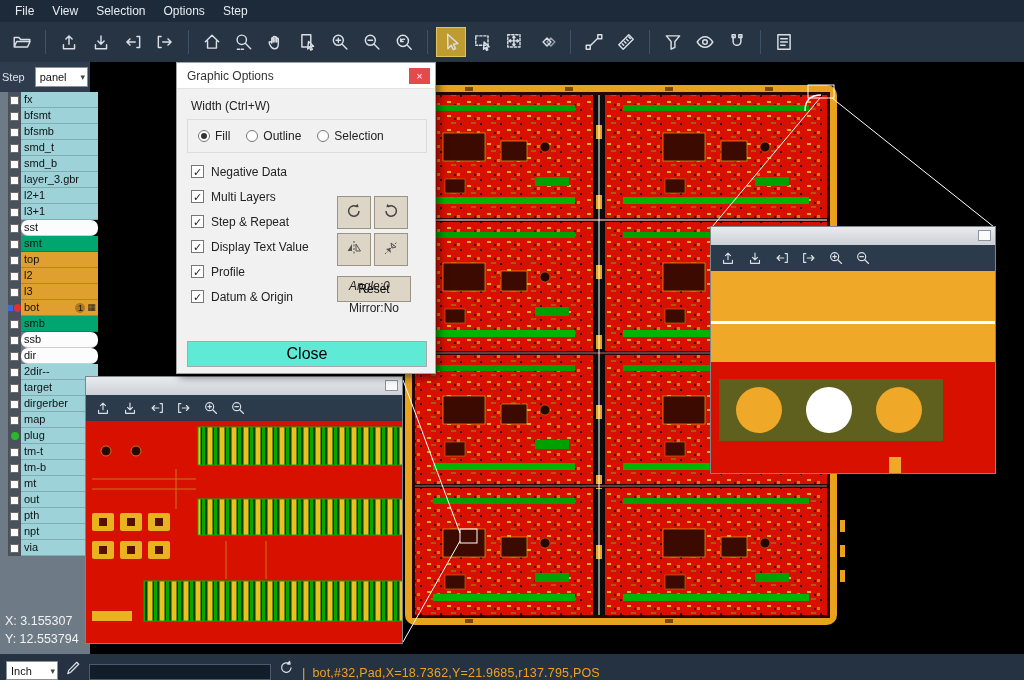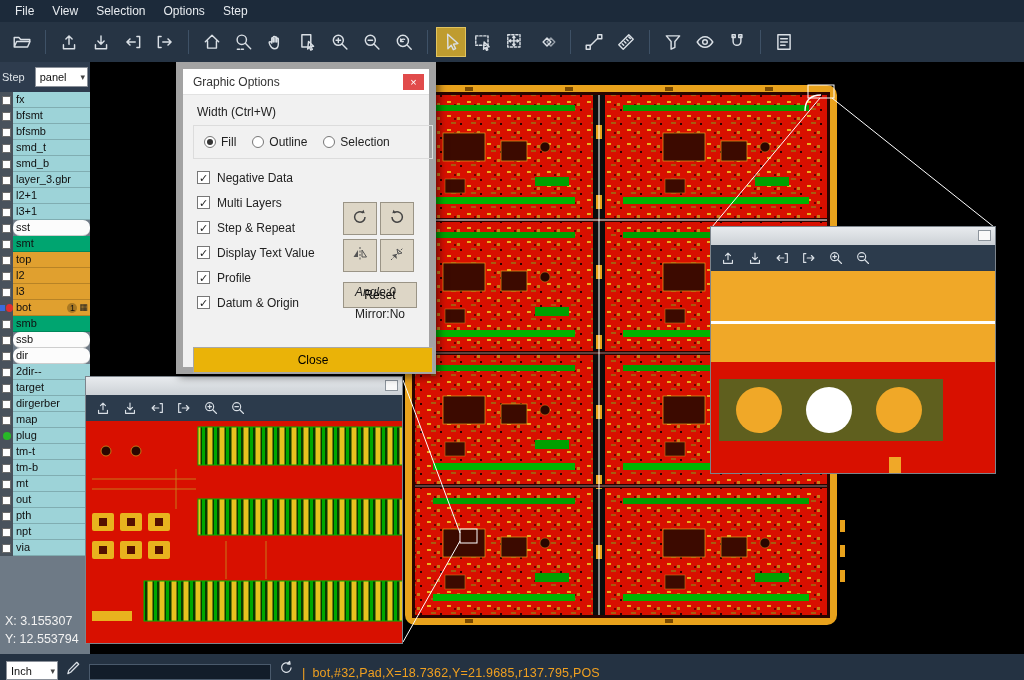--- a/index.html
+++ b/index.html
@@ -24,21 +24,21 @@
               stroke-linecap:round; stroke-linejoin:round; }
 
   
   .sidebar { position:absolute; left:0; top:62px; width:90px; height:592px;
              background:#6e7a86; z-index:10; }
   .step-row { height:30px; background:#2e3c4e; display:flex; align-items:center; padding:0 2px; gap:10px; }
   .step-label { color:#dfe5ea; font-size:11px; }
   .select { background:#fff; border:1px solid #8a9099; height:20px; flex:1; display:flex;
             align-items:center; font-size:11px; color:#111; padding:0 2px 0 4px; justify-content:space-between; }
   .caret { font-size:9px; color:#444; }
-  .layer-list { position:absolute; top:30px; left:0; width:90px; }
+  .layer-list { position:absolute; top:30px; left:8px; width:90px; }
   .layer-row { display:flex; height:16px; }
   .chk-col { width:13px; background:#49525c; display:flex; align-items:center; justify-content:center; gap:1px; }
   .cb { width:9px; height:9px; background:#fff; border:1px solid #6a6a6a; display:inline-block; }
   .mini-sq { width:6px; height:6px; background:#3a6bdc; display:inline-block; }
   .dot { width:8px; height:8px; border-radius:50%; display:inline-block; }
   .dot.red { background:#e03030; } .dot.green { background:#28b828; }
   .layer-name { flex:1; font-size:11px; line-height:15px; color:#101010; padding-left:3px;
                 border-bottom:1px solid rgba(0,0,0,.18); display:flex; align-items:center; overflow:hidden; }
   .c-cyan { background:#9dd3d8; } .c-white { background:#fcfcfc;border-radius:7px; }
   .c-green { background:#00a570; } .c-orange { background:#e0a02f; }
@@ -60,21 +60,21 @@
                display:flex; align-items:flex-end; gap:7px; padding-left:6px; z-index:40; }
   .unit-select { width:52px; flex:none; height:19px; }
   .status-input { width:182px; height:16px; background:#121d2a; border:1px solid #4a5a6c;
                   color:#ddd; font-size:11px; padding:0 3px; }
   .status-div { color:#f0a020; font-size:13px; }
   .status-msg { color:#f0a020; font-size:12.5px; letter-spacing:.2px; }
   .sb-icon svg { width:17px; height:17px; }
 
   
   .dialog { position:absolute; left:176px; top:62px; width:260px; height:312px; background:#f1f1f1;
-            border:7px solid #a3a3a3; box-shadow:3px 3px 8px rgba(0,0,0,.5); z-index:30; font-size:12px; color:#222; }
+            border:1px solid #a3a3a3; box-shadow:3px 3px 8px rgba(0,0,0,.5); z-index:30; font-size:12px; color:#222; }
   .dlg-title { height:26px; background:#fff; border-bottom:1px solid #e2e2e2; display:flex; align-items:center; }
   .dlg-title-text { padding-left:10px; font-size:12px; color:#333; }
   .dlg-close { margin-left:auto; margin-right:5px; width:21px; height:16px; background:#e14b4b;
                color:#fff; border:none; font-size:11px; line-height:14px; text-align:center; padding:0; }
   .dlg-body { position:relative; height:349px; }
   .width-label { position:absolute; left:14px; top:10px; }
   .fill-group { position:absolute; left:10px; top:30px; width:240px; height:34px;
                 border:1px solid #dcdcdc; display:flex; align-items:center; gap:16px; padding-left:10px; }
   .radio-item { display:flex; align-items:center; gap:5px; }
   .radio { width:12px; height:12px; border:1px solid #777; border-radius:50%; background:#fff; position:relative; display:inline-block; }
@@ -82,22 +82,22 @@
   .dlg-options { position:absolute; left:14px; top:70px; width:150px; }
   .check-item { display:flex; align-items:center; gap:7px; height:25px; }
   .cbx { width:13px; height:13px; border:1px solid #777; background:#fff; font-size:11px;
          line-height:12px; text-align:center; color:#222; display:inline-block; }
   .btn-panel { position:absolute; left:160px; top:70px; width:78px;margin-top:37px; }
   .sq-btn { width:34px; height:33px; background:#ddd6c6; border:1px solid #9a9486; margin:0 3px 4px 0; padding:0; }
   .sq-btn svg { width:20px; height:20px; }
   .reset-btn { width:74px; height:26px; background:#ddd6c6; border:1px solid #9a9486; font-size:12px; margin-top:6px; }
   .angle-text { position:absolute; left:172px; top:190px;font-style:italic; }
   .mirror-text { position:absolute; left:172px; top:212px; }
-  .close-btn { position:absolute; left:10px; top:252px; width:240px; height:26px; background:#eab308;
-               border:1px solid #a8a8a8; font-size:12px; }
+  .close-btn { position:absolute; left:10px; top:252px; width:240px; height:26px; background:#5eead4;
+               border:1px solid #a8a8a8; font-size:16px; }
 
   
   .mag { position:absolute; border:1px solid #7c848c; z-index:20; background:#000; }
   .mag1 { left:85px; top:376px; width:318px; height:268px; }
   .mag2 { left:710px; top:226px; width:286px; height:248px; }
   .mag-title { height:18px; background:linear-gradient(#e8ebee,#ccd1d6); position:relative; }
   .mag-ctrl { position:absolute; right:4px; top:3px; width:13px; height:11px; background:#fafafa; border:1px solid #8c949c; }
   .mag-toolbar { height:26px; background:#2c3b4c; display:flex; align-items:center; gap:3px; padding-left:5px; }
   .mag-btn { width:24px; height:22px; background:transparent; border:none; display:flex;
              align-items:center; justify-content:center; padding:0; }

